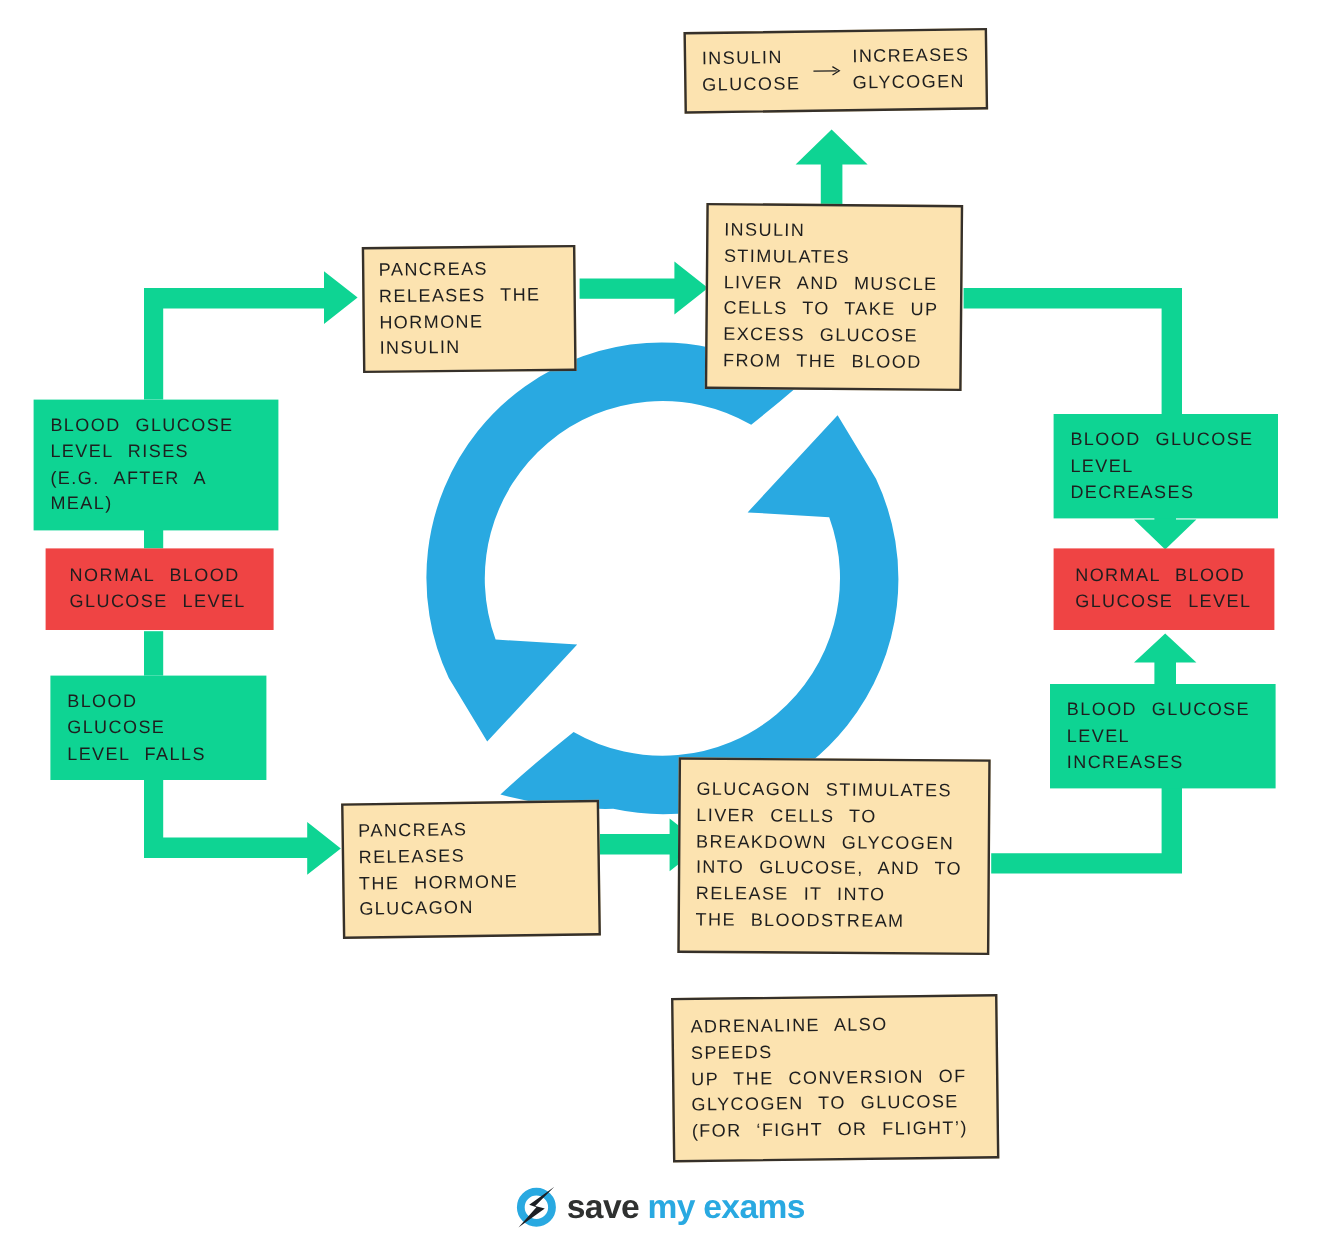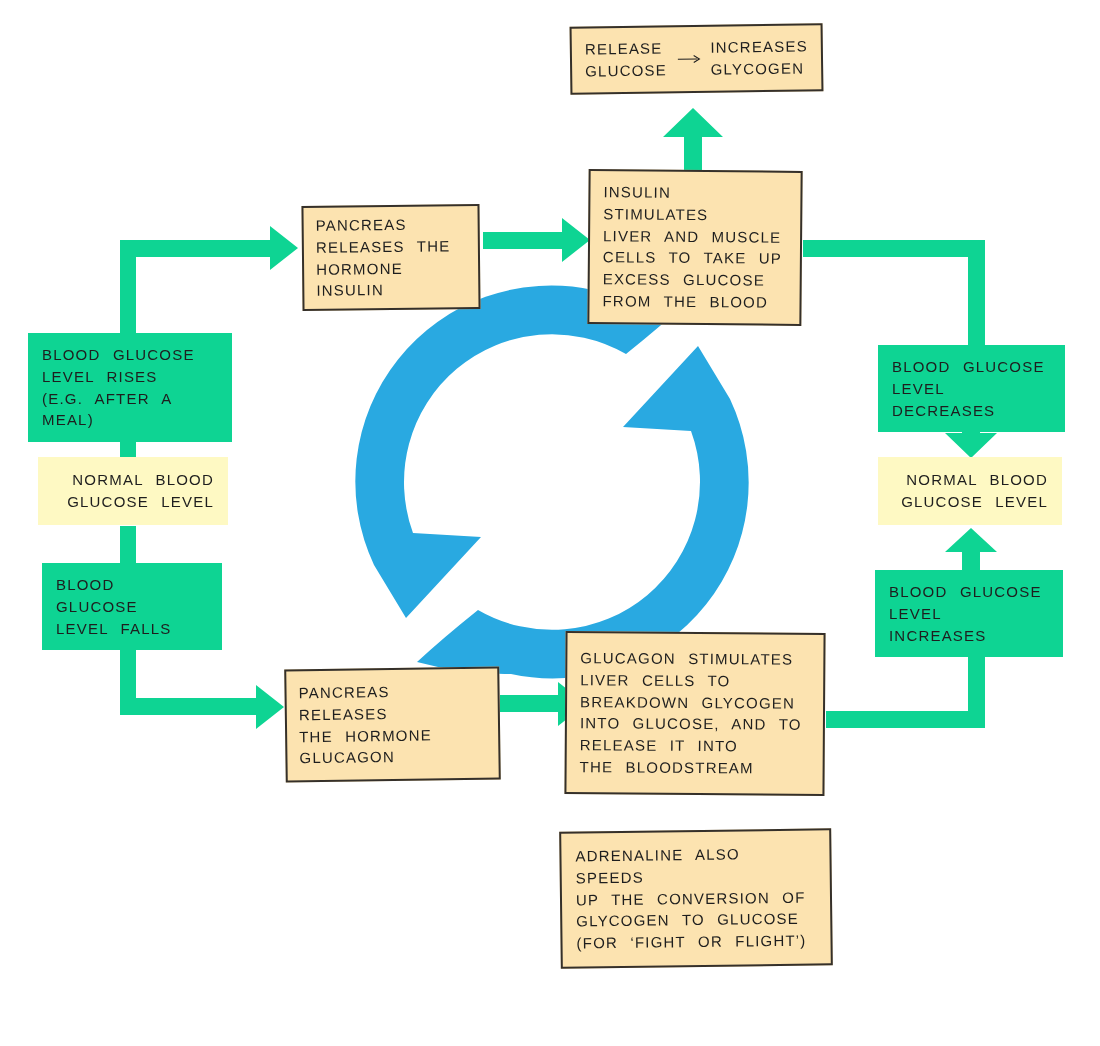--- a/index.html
+++ b/index.html
@@ -9,21 +9,21 @@
   }
   .layer{position:absolute;left:0;top:0;}
   .box{
     position:absolute;box-sizing:border-box;z-index:2;
     font-size:15px;line-height:1.45;letter-spacing:1.2px;word-spacing:7px;
     color:#1e1e1e;
   }
   .txt{white-space:pre-line;}
   .tan{background:#fce3b0;border:2px solid #35302a;padding:10px 13px;}
   .green{background:#0ed493;padding:11px 14px;}
-  .pink{background:#fef9c3;padding:12px 14px;text-align:right;}
+  .pink{background:#ef4444;padding:12px 14px;}
   .soluble{display:flex;align-items:center;gap:10px;}
   .logo{
     position:absolute;left:0;right:0;top:988px;display:flex;align-items:center;
     justify-content:center;gap:7px;z-index:2;
   }
   .logo .word{font-size:28px;letter-spacing:-0.5px;}
   .logo .w-save{color:#2f3130;font-weight:700;}
   .logo .w-my{color:#29a9e1;font-weight:800;}
   .logo .w-exams{color:#29a9e1;font-weight:700;}
 </style>
@@ -55,21 +55,21 @@
 
     <polygon fill="#0ed493" points="500,695 558,695 558,682 586,704 558,726 558,712 500,712"></polygon>
 
     <g transform="translate(340,270)">
       <path fill="#29a9e1" d="M77 392 Q125 405 171 404 A196 196 0 0 0 390 129 L358 76 L283 157 L351 161 A148 148 0 0 1 138 340 Q103 368 77 392 Z"></path>
       <path fill="#29a9e1" transform="rotate(180 212 212)" d="M77 392 Q125 405 171 404 A196 196 0 0 0 390 129 L358 76 L283 157 L351 161 A148 148 0 0 1 138 340 Q103 368 77 392 Z"></path>
     </g>
   </svg>
 
   <div class="box tan soluble" style="left:570px;top:25px;width:253px;transform:rotate(-0.8deg);">
-    <div class="txt">RELEASE
+    <div class="txt">INSULIN
 GLUCOSE</div>
     <svg width="54" height="22" viewBox="0 0 54 22">
       <line x1="2" y1="11" x2="46" y2="11" stroke="#1e1e1e" stroke-width="2.4"></line>
       <polyline points="38,3 51,11 38,19" fill="none" stroke="#1e1e1e" stroke-width="2.4"></polyline>
     </svg>
     <div class="txt">INCREASES
 GLYCOGEN</div>
   </div>
 
   <div class="box tan" style="left:302px;top:205px;width:178px;padding:7px 12px;transform:rotate(-0.6deg);">
@@ -128,14 +128,23 @@
 THE BLOODSTREAM</div>
   </div>
 
   <div class="box tan" style="left:560px;top:830px;width:272px;padding:12px 14px;transform:rotate(-0.7deg);">
     <div class="txt">ADRENALINE ALSO SPEEDS
 UP THE CONVERSION OF
 GLYCOGEN TO GLUCOSE
 (FOR ‘FIGHT OR FLIGHT’)</div>
   </div>
 
+  <div class="logo">
+    <svg width="36" height="36" viewBox="0 0 36 36">
+      <circle cx="18" cy="18" r="13" fill="none" stroke="#29a9e1" stroke-width="6.5"></circle>
+      <polygon points="33,1 12,16 18,18 3,35 25,19 17,17" fill="#1d1f24"></polygon>
+    </svg>
+    <span class="word w-save">save</span>
+    <span class="word w-my">my</span>
+    <span class="word w-exams">exams</span>
+  </div>
 
 </div>
 
 </body></html>

